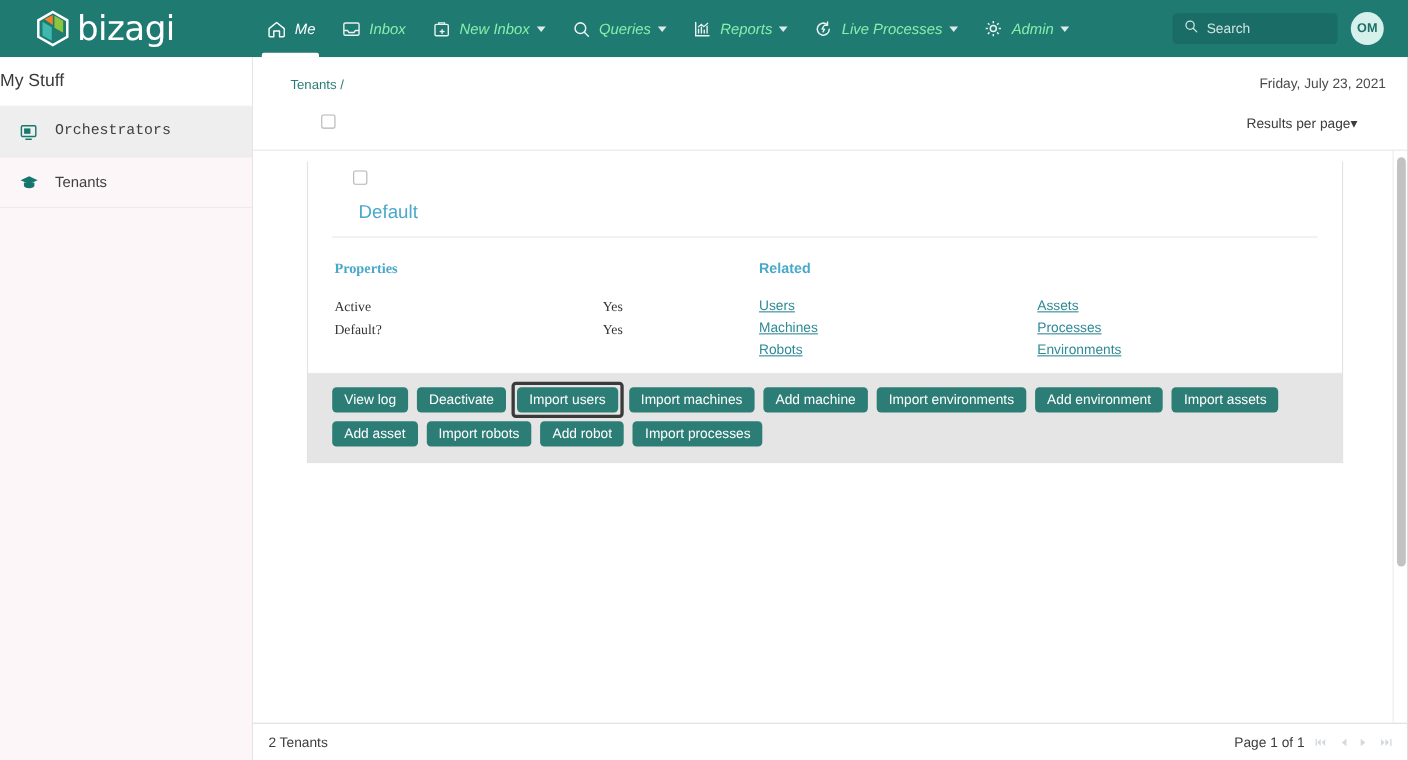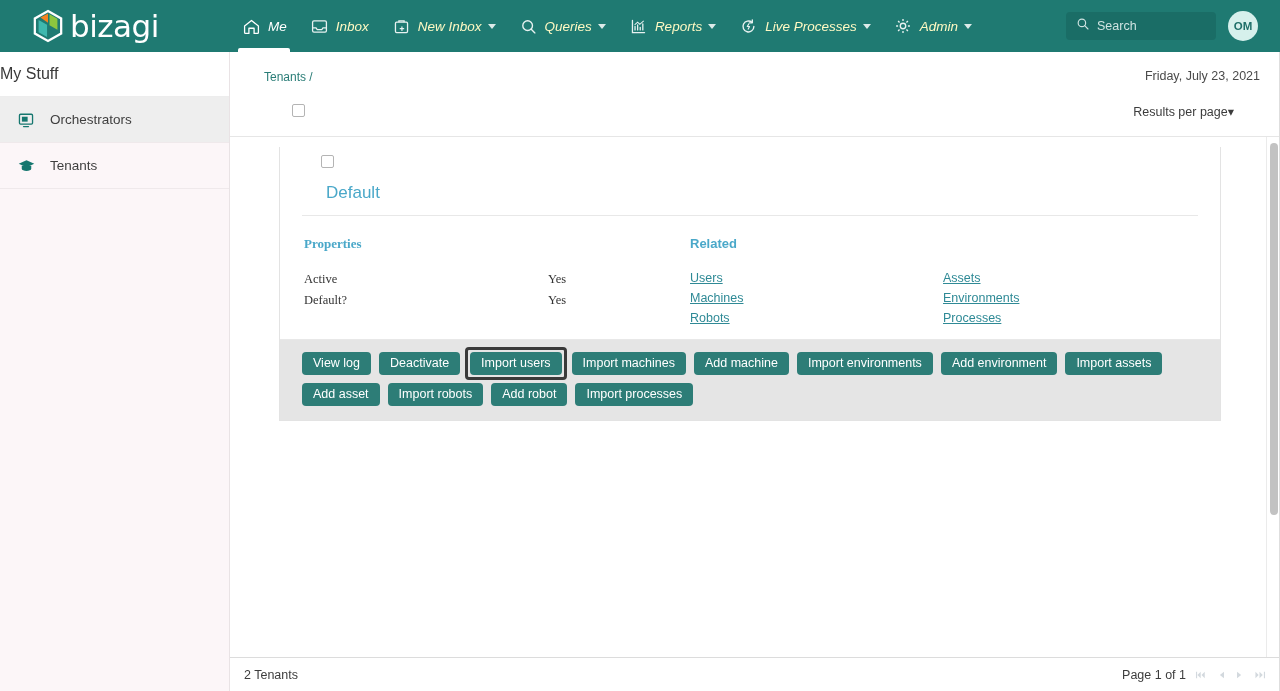--- a/index.html
+++ b/index.html
@@ -25,21 +25,21 @@
   }
   .logo-mark { width: 32px; height: 34px; flex: 0 0 auto; }
   .logo-text {
     color: #ffffff; font-size: 31px; letter-spacing: -0.5px;
     margin-left: 6px; font-weight: 400; line-height: 1;
     font-family: "DejaVu Sans", sans-serif;
   }
   .nav-items { display: flex; align-items: center; height: 52px; font-style: italic; }
   .nav-item {
     display: flex; align-items: center; height: 52px;
-    padding: 0 11px; color: #fef9c3; font-size: 13.5px;
+    padding: 0 11px; color: #86efac; font-size: 13.5px;
     position: relative; cursor: pointer; white-space: nowrap;
   }
   .nav-item .nv-ico {
     display: inline-flex; align-items: center; justify-content: center;
     width: 21px; height: 21px; margin-right: 6px;
   }
   .nav-item.active { color: #ffffff; }
   .nav-item.active:after {
     content: ""; position: absolute; bottom: 0; left: 8px; right: 8px;
     height: 4px; background: #ffffff; border-radius: 2px 2px 0 0;
@@ -76,21 +76,21 @@
   .sidebar-title {
     height: 45px; display: flex; align-items: center;
     font-size: 16px; color: #3a3a3a;
     background: #ffffff; border-bottom: 1px solid #ededed;
   }
   .side-item {
     height: 46px; display: flex; align-items: center;
     padding-left: 14px; font-size: 13.5px; color: #3f3f3f;
     cursor: pointer; border-bottom: 1px solid #efe9eb;
   }
-  .side-item.sel { background: #eeeeee; }
+  .side-item.sel { background: #eeeeee; font-family: Liberation Mono, monospace; }
   .side-item .sv-ico {
     width: 24px; height: 20px; margin-right: 12px;
     display: inline-flex; align-items: center; justify-content: center;
     color: #16776f;
   }
 
   
   .content {
     position: absolute; top: 52px; left: 230px;
     width: 1050px; height: 639px; background: #ffffff;
@@ -372,22 +372,22 @@
         <div class="col-related">
           <div class="sec-head">Related</div>
           <div class="rel-cols">
             <div class="rel-col">
               <span class="rel-link">Users</span>
               <span class="rel-link">Machines</span>
               <span class="rel-link">Robots</span>
             </div>
             <div class="rel-col">
               <span class="rel-link">Assets</span>
+              <span class="rel-link">Processes</span>
               <span class="rel-link">Environments</span>
-              <span class="rel-link">Processes</span>
             </div>
           </div>
         </div>
 
       </div>
 
       <div class="card-actions">
         <button class="btn">View log</button>
         <button class="btn">Deactivate</button>
         <span class="btn-focus-wrap">

